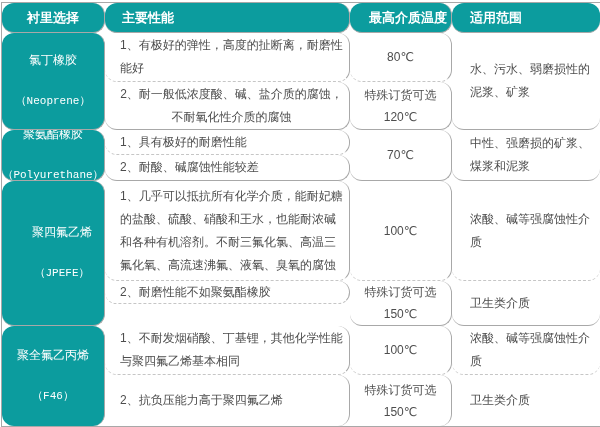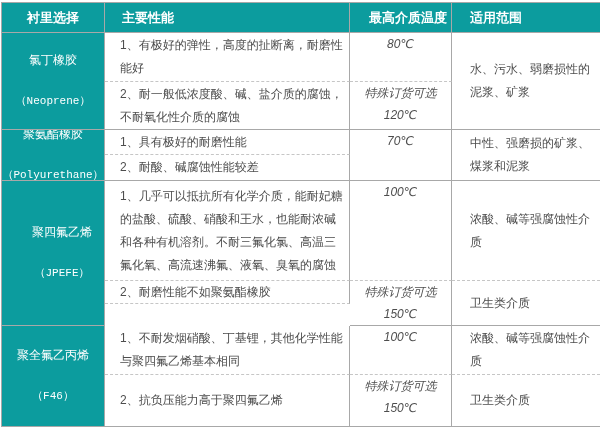--- a/index.html
+++ b/index.html
@@ -24,33 +24,34 @@
   .c{
     box-sizing:border-box;
     border-right:1px solid var(--grid);
     border-bottom:1px solid var(--grid);
     display:flex;
     align-items:center;
     color:var(--text);
     font-size:12px;
     line-height:23px;
     overflow:hidden;
+    border-radius:12px;
   }
   .db{border-bottom:1px dashed var(--dash);}
   .nb{border-bottom:none;}
   .nr{border-right:none;}
   .teal{background:var(--accent);color:#ffffff;}
   .hdr{font-weight:bold;font-size:13px;}
   .center{justify-content:center;text-align:center;}
   .padL{padding:0 6px 0 15px;}
   .padH{padding:0 4px 0 17px;}
   .padR{padding:0 4px 0 18px;}
   .mat{flex-direction:column;justify-content:center;text-align:center;gap:16px;line-height:25px;}
   .mat .en{font-size:11px;white-space:nowrap;font-family:Liberation Mono, monospace;}
-  .temp{flex-direction:column;text-align:center;line-height:22px;font-style:italic;}
+  .temp{flex-direction:column;justify-content:center;text-align:center;line-height:22px;}
 </style>
 </head>
 <body>
 
 <div class="table">
 
   <div class="c teal hdr center" style="grid-row:1;grid-column:1;">衬里选择</div>
   <div class="c teal hdr padH" style="grid-row:1;grid-column:2;">主要性能</div>
   <div class="c teal hdr padR" style="grid-row:1;grid-column:3;padding-left:19px;">最高介质温度</div>
   <div class="c teal hdr padR nr" style="grid-row:1;grid-column:4;">适用范围</div>
@@ -66,21 +67,21 @@
   <div class="c teal mat" style="grid-row:6/9;grid-column:1;padding-left:18px;">
     <span class="cn">聚四氟乙烯</span>
     <span class="en">（JPEFE）</span>
   </div>
   <div class="c teal mat nb" style="grid-row:9/11;grid-column:1;">
     <span class="cn">聚全氟乙丙烯</span>
     <span class="en">（F46）</span>
   </div>
 
   <div class="c padL db" style="grid-row:2;grid-column:2;">1、有极好的弹性，高度的扯断离，耐磨性能好</div>
-  <div class="c padL" style="grid-row:3;grid-column:2;">2、耐一般低浓度酸、碱、盐介质的腐蚀，不耐氧化性介质的腐蚀</div>
+  <div class="c padL" style="grid-row:3;grid-column:2;text-align:center;">2、耐一般低浓度酸、碱、盐介质的腐蚀，不耐氧化性介质的腐蚀</div>
   <div class="c padL db" style="grid-row:4;grid-column:2;">1、具有极好的耐磨性能</div>
   <div class="c padL" style="grid-row:5;grid-column:2;">2、耐酸、碱腐蚀性能较差</div>
   <div class="c padL db" style="grid-row:6;grid-column:2;">1、几乎可以抵抗所有化学介质，能耐妃糖的盐酸、硫酸、硝酸和王水，也能耐浓碱和各种有机溶剂。不耐三氟化氯、高温三氟化氧、高流速沸氟、液氧、臭氧的腐蚀</div>
   <div class="c padL db" style="grid-row:7;grid-column:2;">2、耐磨性能不如聚氨酯橡胶</div>
   <div class="c padL db" style="grid-row:9;grid-column:2;">1、不耐发烟硝酸、丁基锂，其他化学性能与聚四氟乙烯基本相同</div>
   <div class="c padL nb" style="grid-row:10;grid-column:2;">2、抗负压能力高于聚四氟乙烯</div>
 
   <div class="c temp db" style="grid-row:2;grid-column:3;">
     <span>80℃</span>
   </div>

